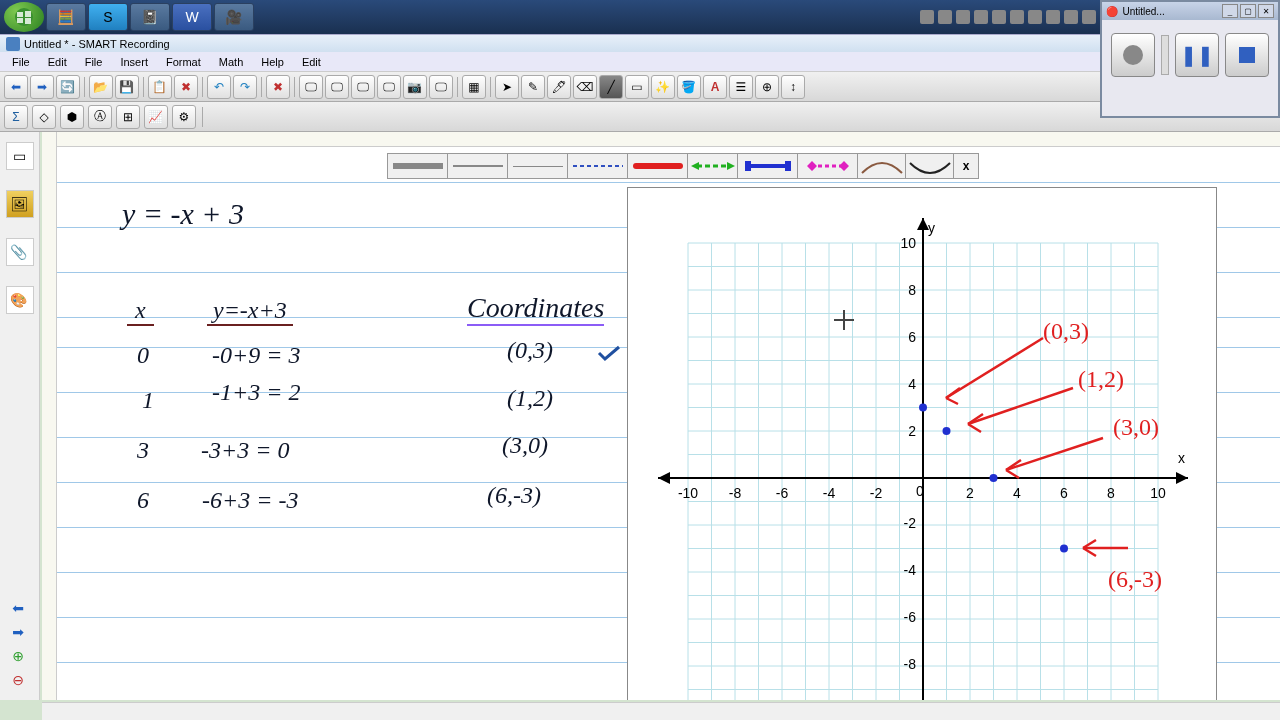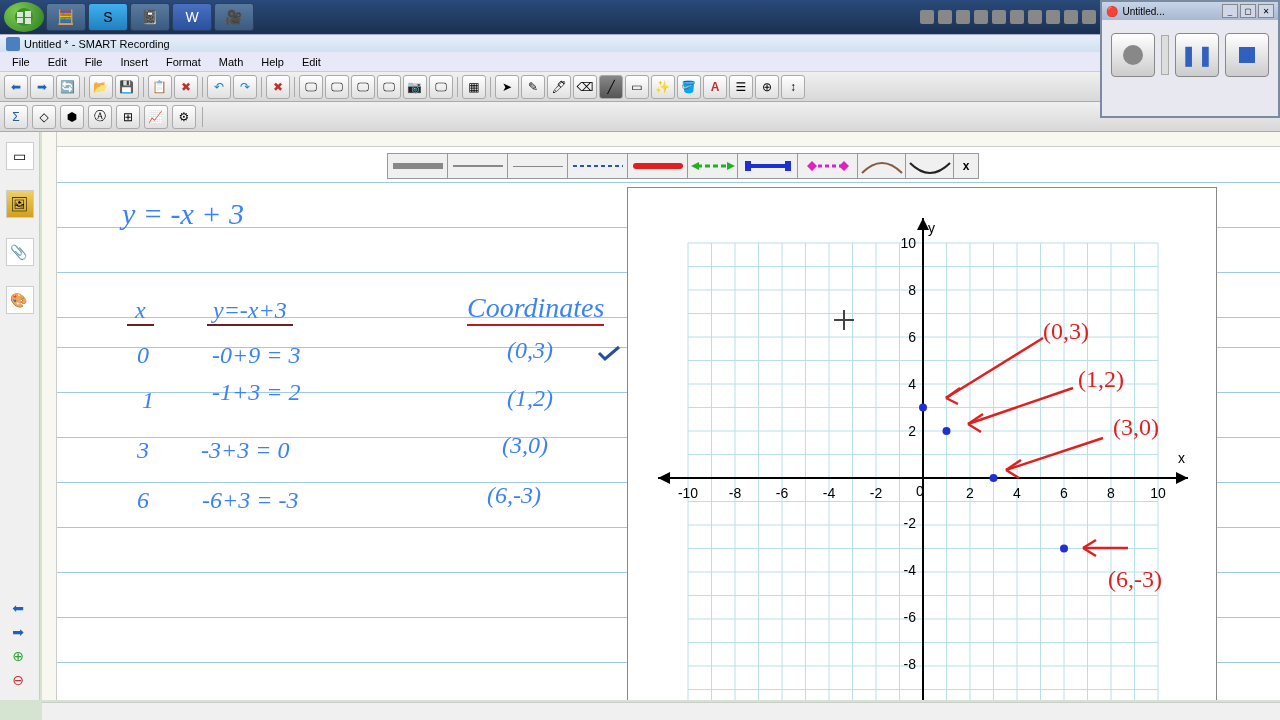--- a/index.html
+++ b/index.html
@@ -42,21 +42,21 @@
 
 
 .notebook-line { position: absolute; left: 0; right: 0; height: 1px; background: #a0c8e8; }
 
 
 .style-bar { position: absolute; top: 6px; left: 330px; height: 26px; background: #f0f0f0; border: 1px solid #999; display: flex; align-items: center; }
 .style-cell { width: 60px; height: 24px; border-right: 1px solid #999; display: flex; align-items: center; justify-content: center; }
 .style-close { width: 24px; height: 24px; display: flex; align-items: center; justify-content: center; font-weight: bold; cursor: pointer; }
 
 
-.handwriting { position: absolute; font-family: "Comic Sans MS", cursive; color: #3b82f6; }
+.handwriting { position: absolute; font-family: "Comic Sans MS", cursive; color: #0f172a; }
 .hw-lg { font-size: 30px; font-style: italic; }
 .hw-md { font-size: 24px; font-style: italic; }
 
 
 .graph { position: absolute; top: 40px; left: 570px; width: 590px; height: 540px; background: #fff; border: 1px solid #888; }
 
 
 .record-win { position: absolute; top: 0; right: 0; width: 180px; height: 118px; background: #e8e8f0; border: 2px solid #7a8aa0; }
 .record-title { height: 18px; background: linear-gradient(#c8d4e8, #a8b8d0); display: flex; align-items: center; padding: 0 4px; font-size: 10px; gap: 4px; }
 .win-btns { margin-left: auto; display: flex; gap: 2px; }
@@ -261,21 +261,21 @@
             <path d="M2 6 Q22 26 42 6" stroke="#222" stroke-width="2" fill="none"></path>
           </svg>
         </div>
       <div class="style-close">x</div>
     </div>
 
     <div class="handwriting hw-lg" style="top:50px;left:65px">y = -x + 3</div>
 
     <div class="handwriting hw-md" style="top:150px;left:70px;border-bottom:2px solid #6a2020;padding:0 8px">x</div>
     <div class="handwriting hw-md" style="top:150px;left:150px;border-bottom:2px solid #6a2020;padding:0 6px">y=-x+3</div>
-    <div class="handwriting hw-md" style="top:145px;left:410px;font-size:28px;border-bottom:2px solid #b91c1c">Coordinates</div>
+    <div class="handwriting hw-md" style="top:145px;left:410px;font-size:28px;border-bottom:2px solid #8b5cf6">Coordinates</div>
 
     <div class="handwriting hw-md" style="top:195px;left:80px">0</div>
     <div class="handwriting hw-md" style="top:195px;left:155px">-0+9 = 3</div>
     <div class="handwriting hw-md" style="top:190px;left:450px">(0,3)</div>
     <svg style="position:absolute;top:198px;left:540px" width="26" height="18">
         <path d="M2 8 L8 14 L22 2" stroke="#2050a0" stroke-width="3" fill="none"></path>
       </svg>
 
     <div class="handwriting hw-md" style="top:240px;left:85px">1</div>
     <div class="handwriting hw-md" style="top:232px;left:155px">-1+3 = 2</div>

